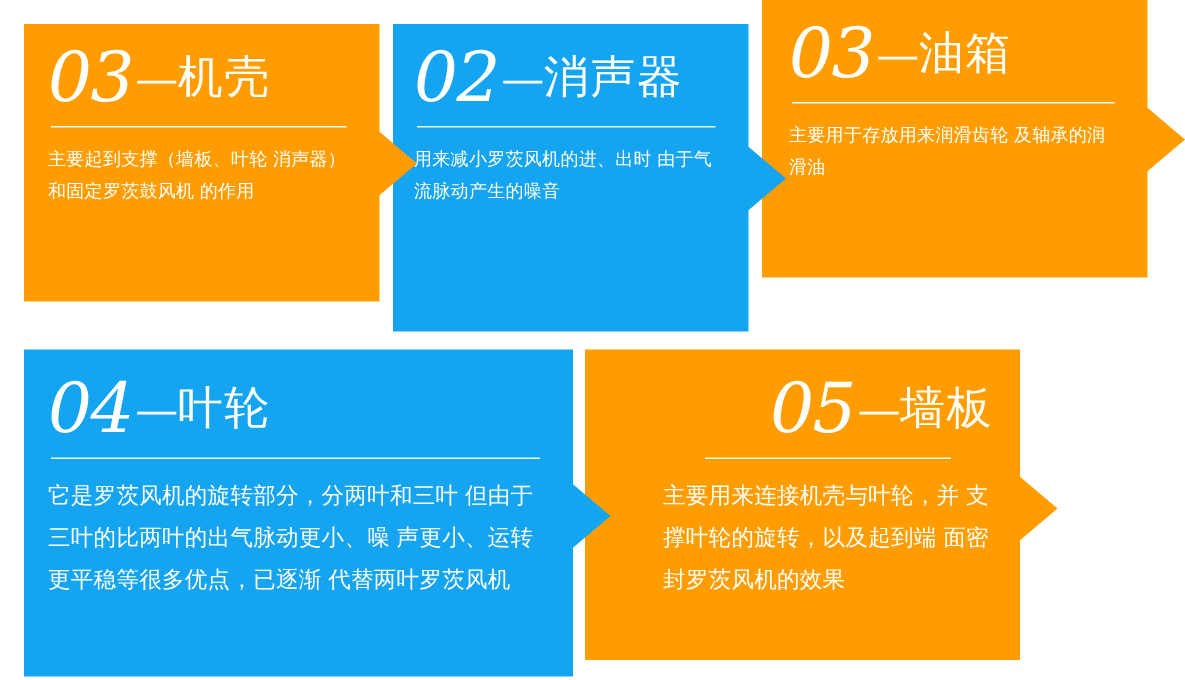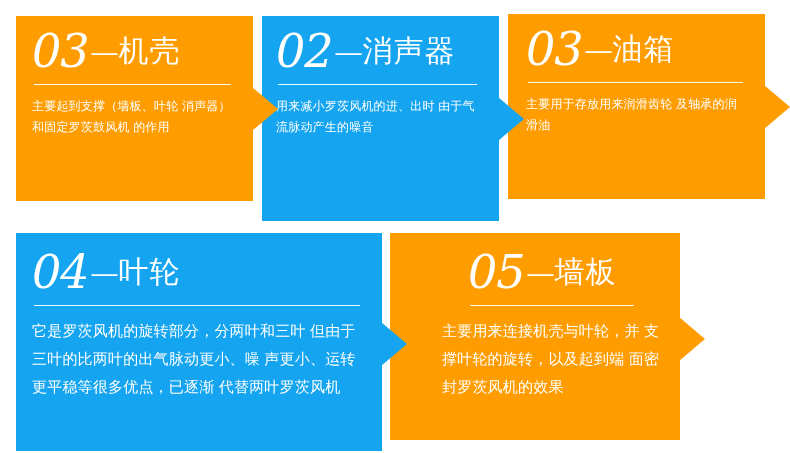--- a/index.html
+++ b/index.html
@@ -91,40 +91,40 @@
     font-size: 12px;
     line-height: 1.75;
     letter-spacing: 0.2px;
     color: #ffffff;
     margin: 0;
   }
 
   
   #card-1 { left: 16px;  top: 16px;  width: 237px; height: 185px; }
   #card-2 { left: 262px; top: 16px;  width: 237px; height: 205px; }
-  #card-3 { left: 508px; top: 14px;  width: 257px; height: 185px; }
+  #card-3 { left: 508px; top: 0;  width: 257px; height: 185px; }
 
   #card-1 .card-body { padding-left: 16px; }
   #card-2 .card-body { padding-left: 14px; }
   #card-3 .card-body { padding-left: 18px; }
 
   
   #card-4 { left: 16px;  top: 233px; width: 366px; height: 218px; }
   #card-5 { left: 390px; top: 233px; width: 290px; height: 207px; }
 
   #card-4 .card-body { padding-left: 16px; padding-top: 16px; }
   #card-5 .card-body { padding-left: 52px; padding-top: 16px; }
 
   #card-4 .arrow { margin-top: -20px; }
   #card-5 .arrow { margin-top: -20px; }
 
   #card-4 .card-desc,
   #card-5 .card-desc { font-size: 15px; line-height: 1.85; }
 
-  #card-5 .card-title { padding-left: 26px; }
+  #card-5 .card-title { padding-left: 26px; text-align: right; }
   #card-5 .divider { margin-left: 28px; margin-right: 28px; }
 </style>
 </head>
 <body>
 
 <div class="infographic">
 
   <div class="card orange" id="card-1">
     <div class="card-body">
       <div class="card-title">

